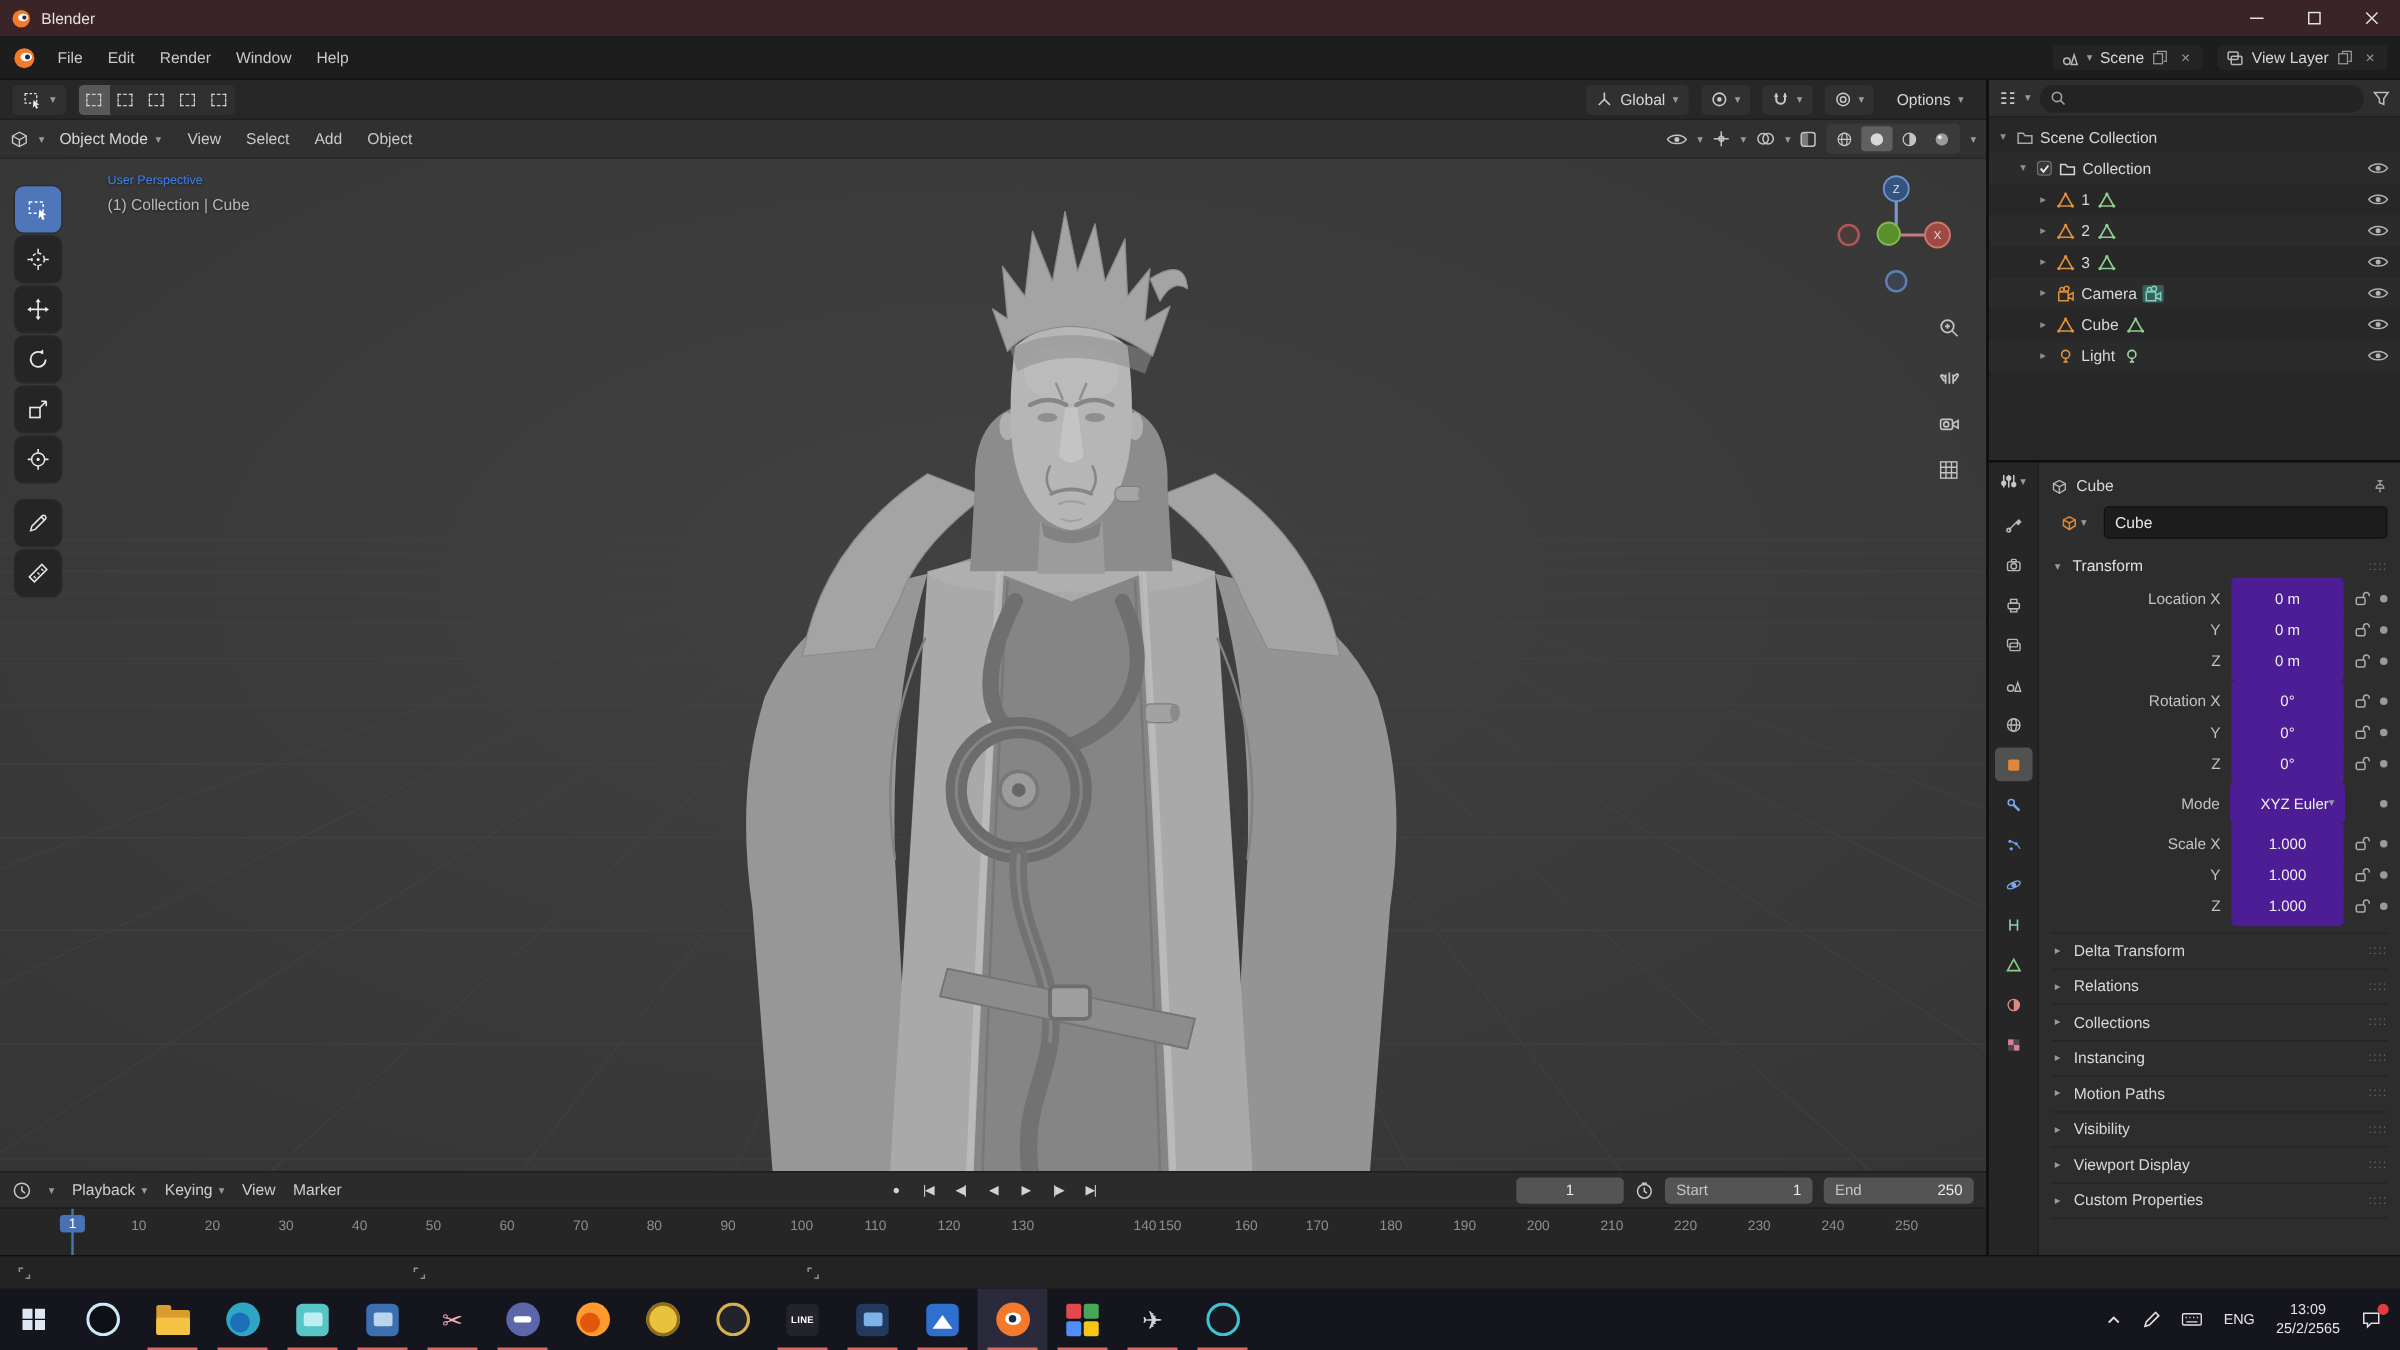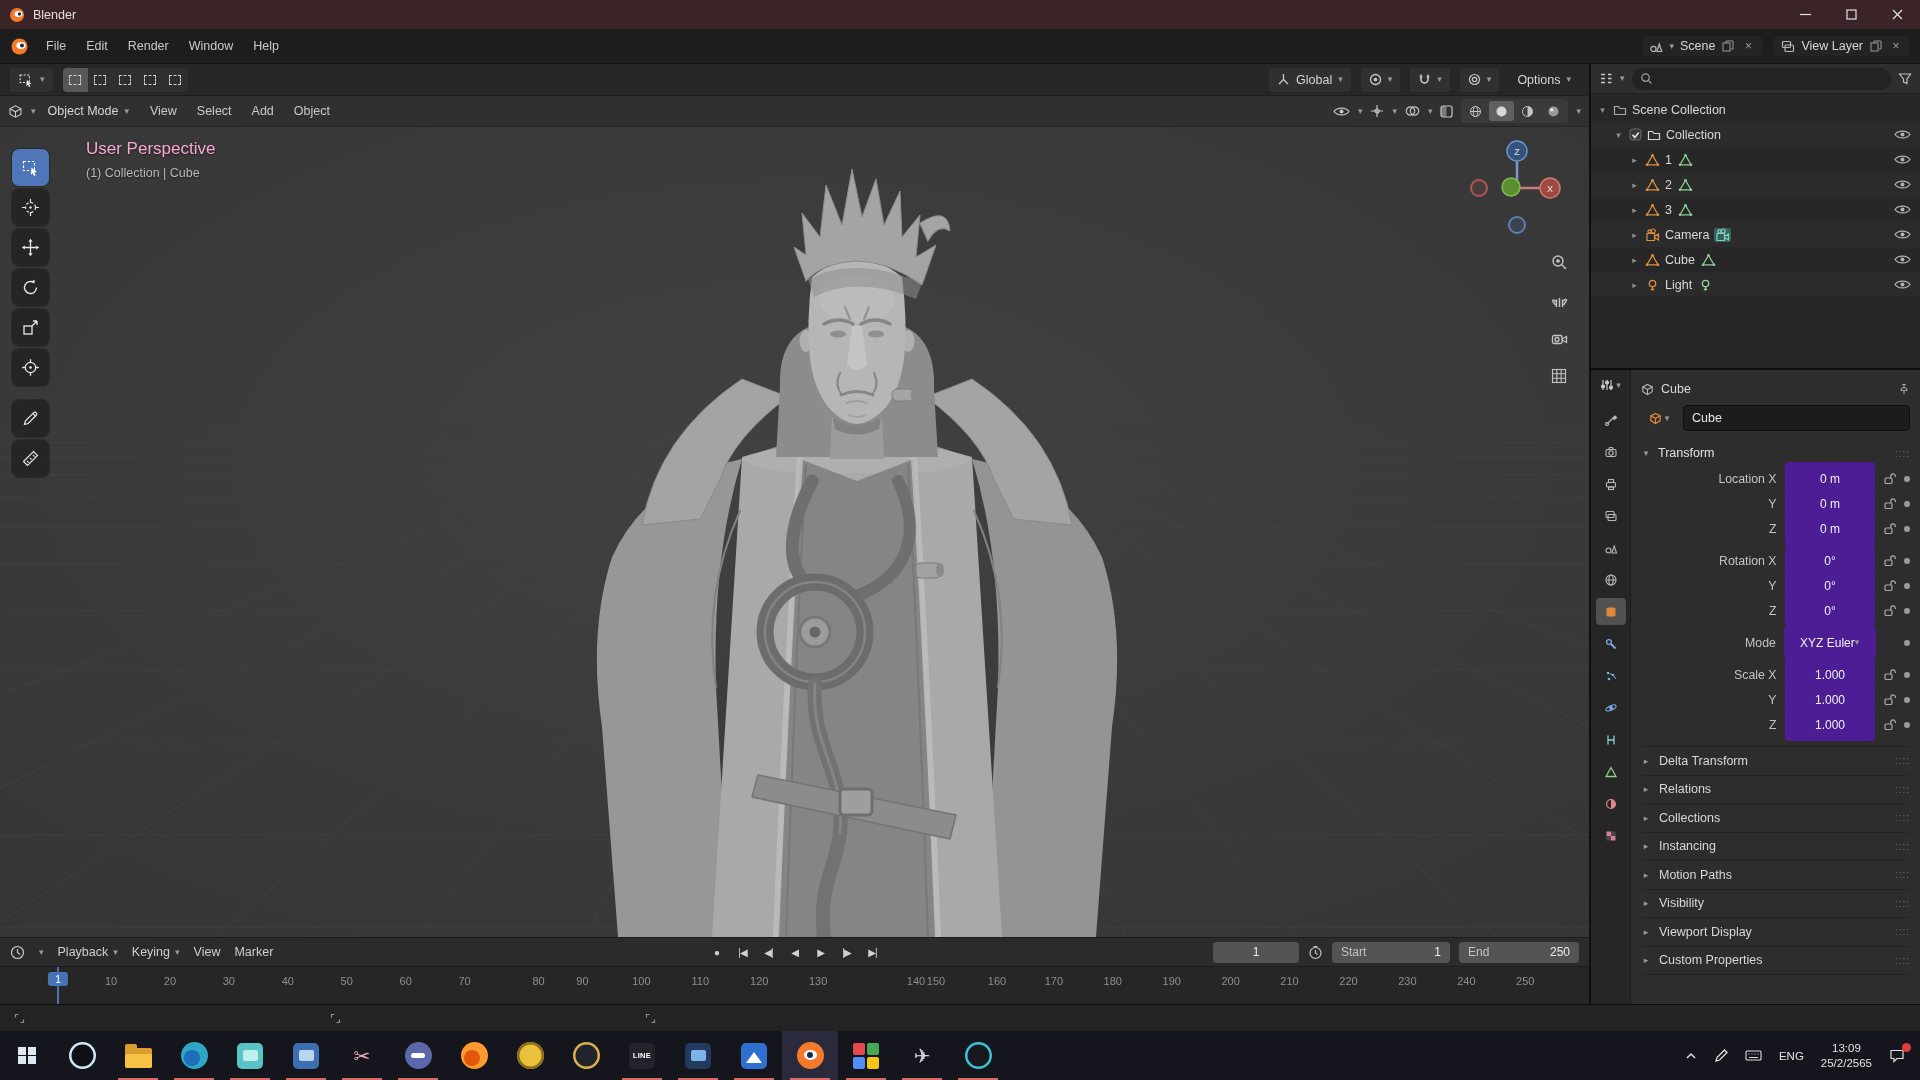--- a/index.html
+++ b/index.html
@@ -41,21 +41,21 @@
   .vp-menus{display:flex;gap:2px}
   .vp-right{margin-left:auto;display:flex;align-items:center;gap:8px}
   .shading-group{display:flex;background:#3a3a3a;border-radius:4px;padding:2px;gap:1px}
   .sh-btn{width:25px;height:20px;display:grid;place-items:center;border-radius:3px}
   .sh-btn.active{background:#606060}
   .hdr-icon{display:grid;place-items:center}
 
   
   #viewport{position:absolute;left:0;top:127px;width:1589px;height:810px;overflow:hidden}
   .vp-overlay{position:absolute;left:86px;top:12px;text-shadow:0 1px 2px rgba(0,0,0,.55)}
-  .vp-ov1{color:#f9a8d4;font-size:17px}
+  .vp-ov1{color:#3b82f6;font-size:10px}
   .vp-ov2{color:#b9b9b9;font-size:12.5px;margin-top:7px}
   #vp-toolbar{position:absolute;left:12px;top:22px;display:flex;flex-direction:column;gap:3px}
   .tool-btn{width:37px;height:37px;border-radius:7px;background:rgba(34,34,34,.85);display:grid;place-items:center;box-shadow:0 0 0 1px rgba(0,0,0,.25)}
   .tool-btn.active{background:#4f76b8}
   .tool-btn.group-gap{margin-top:11px}
   #gizmo{position:absolute;left:1462px;top:6px}
   .nav-btn{position:absolute;left:1544px;width:30px;height:30px;display:grid;place-items:center;border-radius:50%}
 
   
   #timelinehdr{position:absolute;left:0;top:937px;width:1589px;height:29px;background:#2b2b2b;border-top:1px solid #1c1c1c;display:flex;align-items:center;gap:14px;padding:0 10px}
@@ -98,21 +98,21 @@
   .pin{margin-left:auto;display:grid;place-items:center}
   .pname-row{display:flex;gap:6px;height:26px;margin:3px 0 9px}
   .pname-icon{width:36px;background:#2e2e2e;border-radius:4px;display:flex;align-items:center;justify-content:center;gap:3px}
   .pname-input{flex:1;background:#1c1c1c;border:1px solid #101010;border-radius:4px;color:#e8e8e8;padding:0 8px;font-size:12.5px;outline:none}
   .panel-hdr{display:flex;align-items:center;gap:7px;height:26px;color:#e0e0e0}
   .grip{margin-left:auto;color:#6e6e6e;font-size:10px;letter-spacing:1px}
   .prop-row{display:flex;align-items:center;height:25px;gap:8px}
   .prop-row.gap{margin-top:7px}
   .prop-label{width:146px;text-align:right;color:#c3c3c3;font-size:12.3px;white-space:nowrap}
   .prop-field{width:98px;height:33px;background:#4c1d95;border-radius:4px;display:flex;align-items:center;justify-content:center;color:#f1f1f1;font-size:12px}
-  .prop-field.select{justify-content:center;padding:16px 8px}
+  .prop-field.select{justify-content:flex-end;padding:16px 8px}
   .lockcell{width:14px;display:grid;place-items:center}
   .animdot{width:6px;height:6px;border-radius:50%;background:#9a9a9a}
   .hiddenv{visibility:hidden}
   .sections{margin-top:9px;border-top:1px solid #242424}
   .section-row{display:flex;align-items:center;gap:8px;height:28.5px;border-bottom:1px solid #242424;color:#d8d8d8}
   .sec-arrow{color:#9a9a9a;font-size:9px;width:10px;text-align:center}
 
   
   #statusbar{position:absolute;left:0;top:1004px;width:1920px;height:27px;background:#232323;border-top:1px solid #0f0f0f;display:flex;align-items:center;padding:0 13px}
   .status-text{margin-left:auto;color:#a9a9a9;font-size:12px;font-family:"DejaVu Sans",sans-serif;white-space:nowrap}
@@ -594,21 +594,21 @@
   </div>
 
   <div id="ruler">
       <span class="tick" style="left: 111.033px;">10</span>
       <span class="tick" style="left: 169.959px;">20</span>
       <span class="tick" style="left: 228.885px;">30</span>
       <span class="tick" style="left: 287.811px;">40</span>
       <span class="tick" style="left: 346.737px;">50</span>
       <span class="tick" style="left: 405.663px;">60</span>
       <span class="tick" style="left: 464.589px;">70</span>
-      <span class="tick" style="left: 523.515px; margin-left: 15px;">80</span>
+      <span class="tick" style="left: 523.515px;">80</span>
       <span class="tick" style="left: 582.441px;">90</span>
       <span class="tick" style="left: 641.367px;">100</span>
       <span class="tick" style="left: 700.293px;">110</span>
       <span class="tick" style="left: 759.219px;">120</span>
       <span class="tick" style="left: 818.145px;">130</span>
       <span class="tick" style="left: 916px;">140</span>
       <span class="tick" style="left: 935.997px;">150</span>
       <span class="tick" style="left: 997px;">160</span>
       <span class="tick" style="left: 1053.85px;">170</span>
       <span class="tick" style="left: 1112.78px;">180</span>

